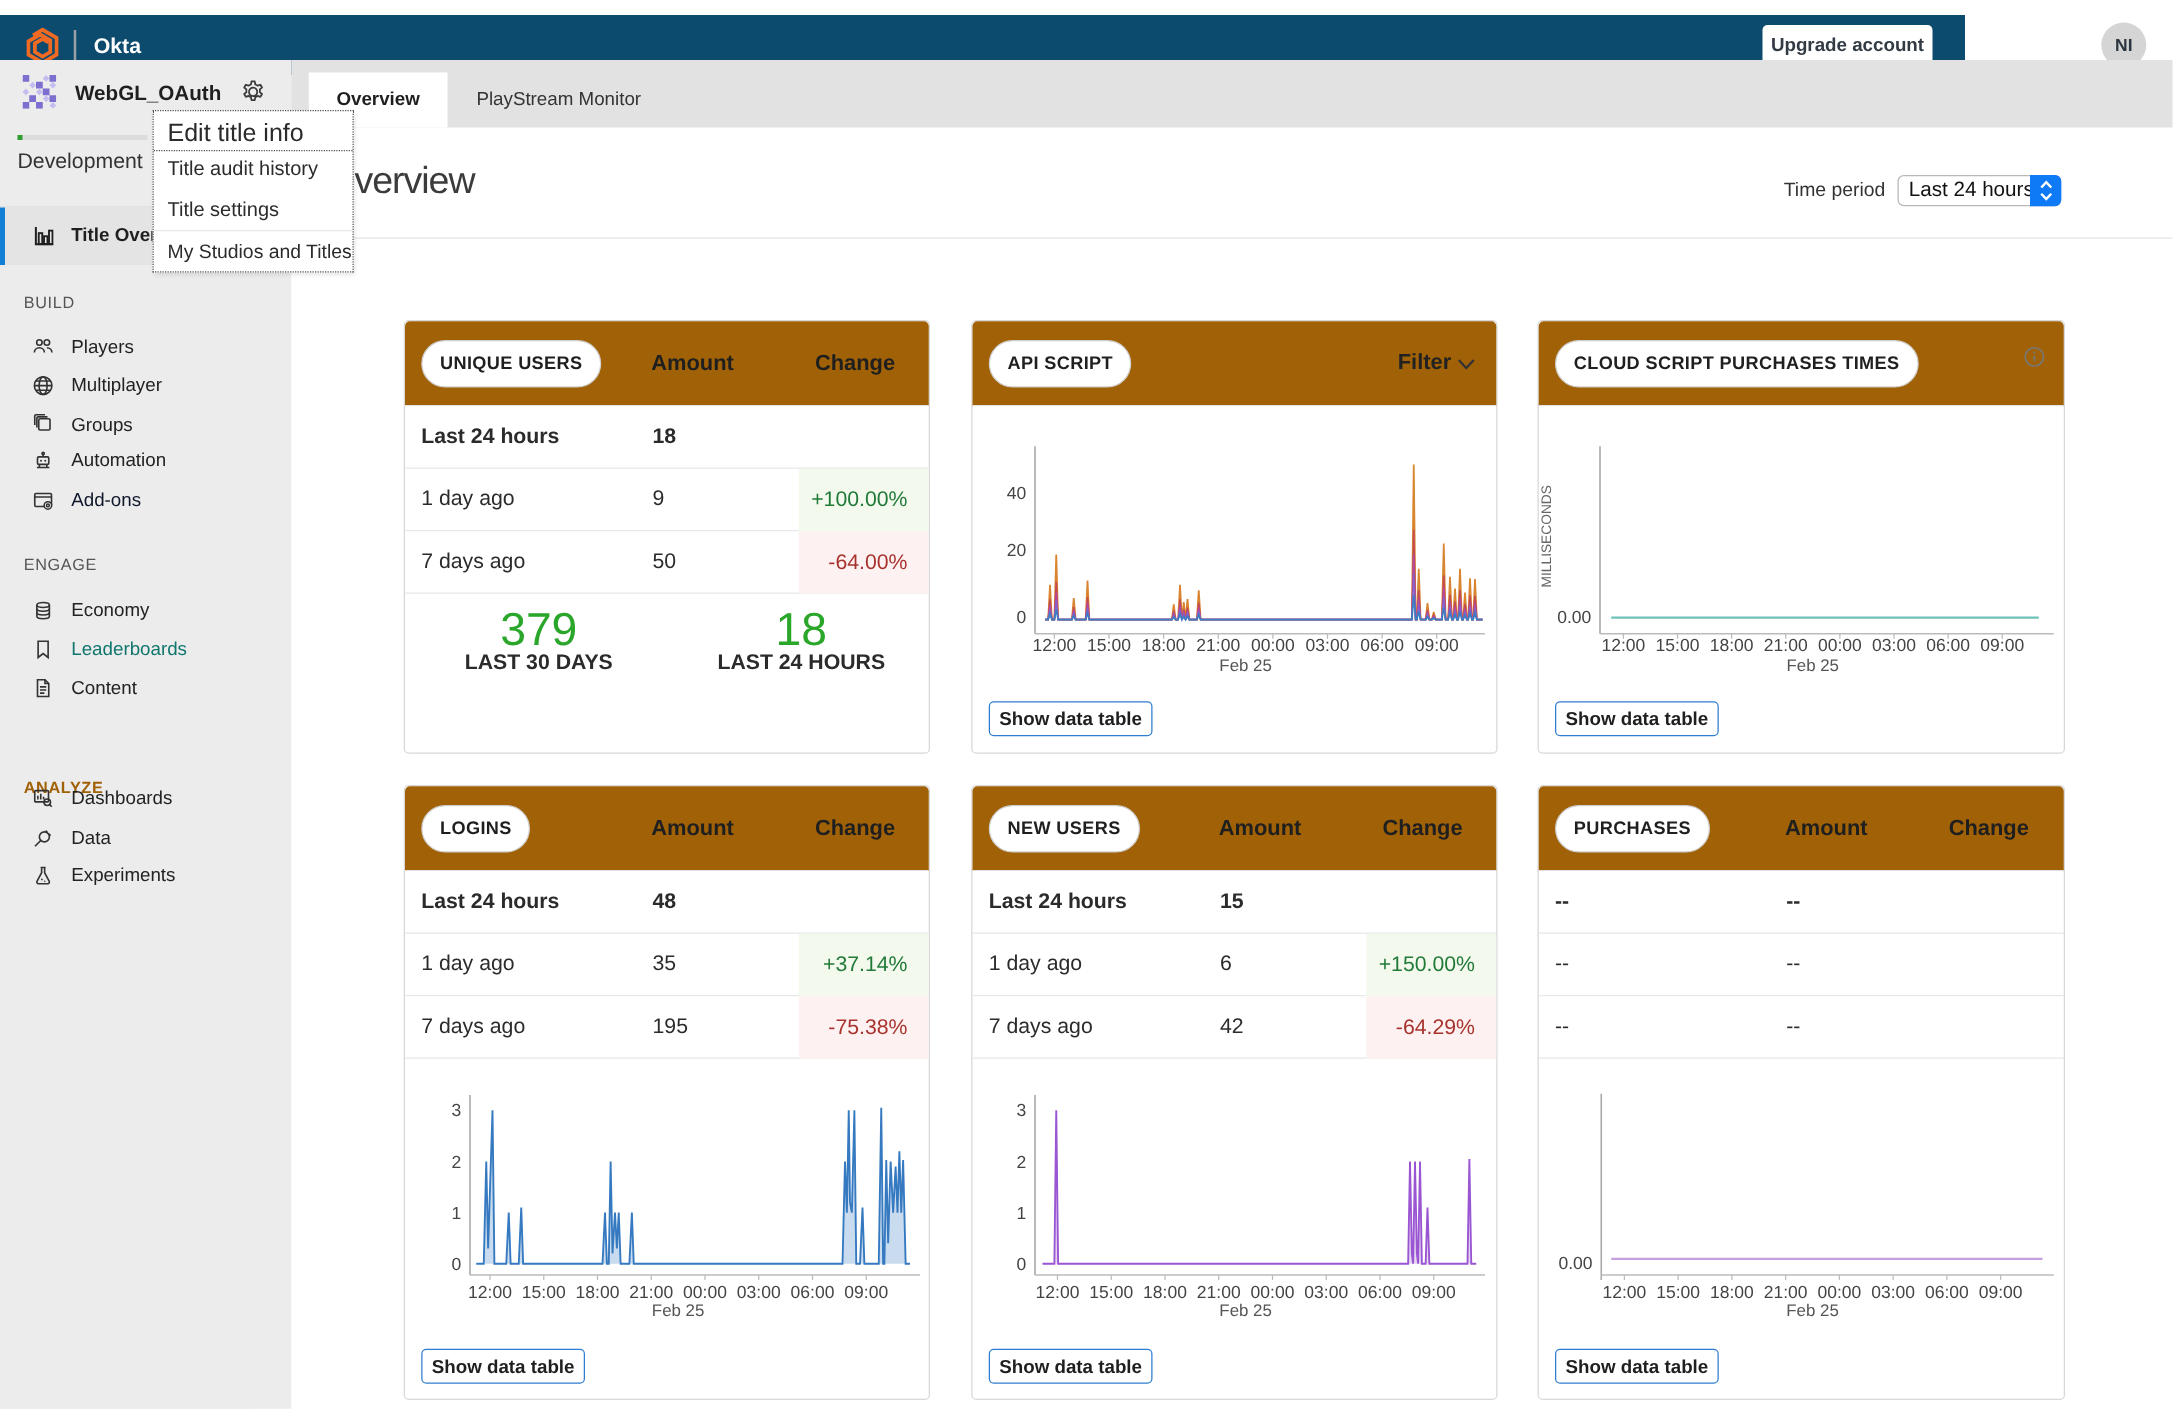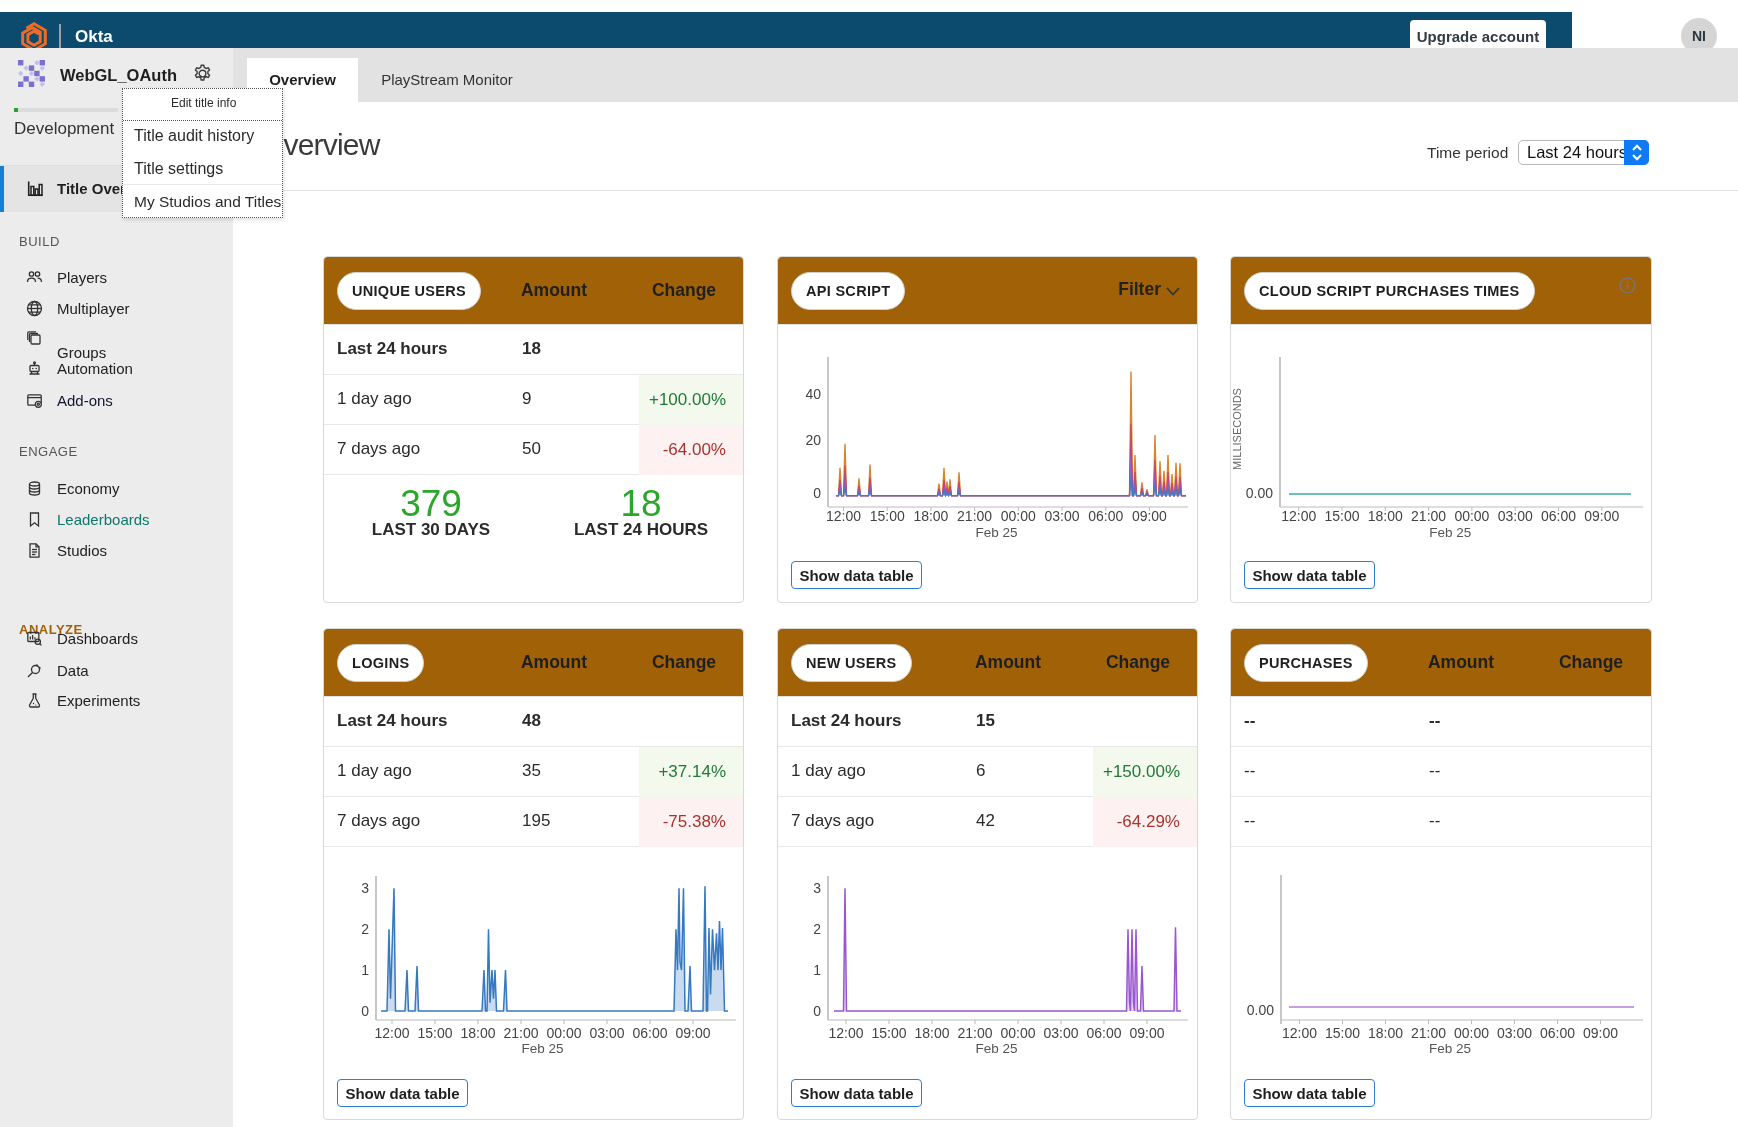--- a/index.html
+++ b/index.html
@@ -89,21 +89,21 @@
         <ellipse cx="8.5" cy="8.5" rx="3.2" ry="7" fill="none" stroke="#333" stroke-width="1.3"></ellipse>
         <line x1="1.5" y1="8.5" x2="15.5" y2="8.5" fill="none" stroke="#333" stroke-width="1.3"></line>
         <path d="M2.5 4.8h12M2.5 12.2h12" fill="none" stroke="#333" stroke-width="1.3"></path>
       </svg></div>
     <div style="position:absolute;left:57px;top:252px;font-size:15px;color:#222;">Multiplayer</div>
     <div style="position:absolute;left:26px;top:282px;width:17px;height:17px;"><svg width="17" height="17" viewBox="0 0 17 17">
         <rect x="5" y="5" width="9" height="9" rx="1" fill="none" stroke="#333" stroke-width="1.3"></rect>
         <path d="M3.5 12V4.5c0-.6.4-1 1-1H12" fill="none" stroke="#333" stroke-width="1.3"></path>
         <path d="M1.8 10V2.8c0-.6.4-1 1-1H10" fill="none" stroke="#333" stroke-width="1.3"></path>
       </svg></div>
-    <div style="position:absolute;left:57px;top:296px;font-size:15px;color:#222;">Groups</div>
+    <div style="position:absolute;left:57px;top:284px;font-size:15px;color:#222;">Groups</div>
     <div style="position:absolute;left:26px;top:312px;width:17px;height:17px;"><svg width="17" height="17" viewBox="0 0 17 17">
         <rect x="4" y="5.5" width="9" height="6" rx="1" fill="none" stroke="#333" stroke-width="1.3"></rect>
         <circle cx="6.8" cy="8.5" r="0.8" fill="#333"></circle>
         <circle cx="10.2" cy="8.5" r="0.8" fill="#333"></circle>
         <line x1="8.5" y1="5.5" x2="8.5" y2="3.5" fill="none" stroke="#333" stroke-width="1.3"></line>
         <circle cx="8.5" cy="2.8" r="0.9" fill="none" stroke="#333" stroke-width="1.3"></circle>
         <path d="M5.5 11.5v2.5M11.5 11.5v2.5M3.5 14h10" fill="none" stroke="#333" stroke-width="1.3"></path>
       </svg></div>
     <div style="position:absolute;left:57px;top:312px;font-size:15px;color:#222;">Automation</div>
     <div style="position:absolute;left:26px;top:344px;width:17px;height:17px;"><svg width="17" height="17" viewBox="0 0 17 17">
@@ -125,21 +125,21 @@
         <path d="M4.5 2h8v13l-4-3.2-4 3.2z" fill="none" stroke="#333" stroke-width="1.3"></path>
       </svg></div>
     <div style="position:absolute;left:57px;top:463px;font-size:15px;color:#0f766e;">Leaderboards</div>
     <div style="position:absolute;left:26px;top:494px;width:17px;height:17px;"><svg width="17" height="17" viewBox="0 0 17 17">
         <path d="M4 1.8h6l3 3v10.4H4z" fill="none" stroke="#333" stroke-width="1.3"></path>
         <path d="M10 1.8v3h3" fill="none" stroke="#333" stroke-width="1.3"></path>
         <line x1="6" y1="7.5" x2="11" y2="7.5" fill="none" stroke="#333" stroke-width="1.3"></line>
         <line x1="6" y1="10" x2="11" y2="10" fill="none" stroke="#333" stroke-width="1.3"></line>
         <line x1="6" y1="12.5" x2="9.5" y2="12.5" fill="none" stroke="#333" stroke-width="1.3"></line>
       </svg></div>
-    <div style="position:absolute;left:57px;top:494px;font-size:15px;color:#222;">Studios</div>
+    <div style="position:absolute;left:57px;top:494px;font-size:15px;color:#222;">Content</div>
     <div style="position:absolute;left:19px;top:574px;font-size:13px;color:#a16207;letter-spacing:0.5px;font-weight:bold;">ANALYZE</div>
     <div style="position:absolute;left:26px;top:582px;width:17px;height:17px;"><svg width="17" height="17" viewBox="0 0 17 17">
         <rect x="1.8" y="2.5" width="11" height="9" rx="0.8" fill="none" stroke="#333" stroke-width="1.3"></rect>
         <line x1="4.3" y1="9.5" x2="4.3" y2="6.5" fill="none" stroke="#333" stroke-width="1.3"></line>
         <line x1="6.6" y1="9.5" x2="6.6" y2="5" fill="none" stroke="#333" stroke-width="1.3"></line>
         <line x1="8.9" y1="9.5" x2="8.9" y2="7.3" fill="none" stroke="#333" stroke-width="1.3"></line>
         <circle cx="11.8" cy="11.8" r="2.6" fill="none" stroke="#333" stroke-width="1.3"></circle>
         <line x1="13.7" y1="13.7" x2="15.4" y2="15.4" fill="none" stroke="#333" stroke-width="1.3"></line>
       </svg></div>
     <div style="position:absolute;left:57px;top:582px;font-size:15px;color:#222;">Dashboards</div>
@@ -410,19 +410,19 @@
       <text x="326.5" y="409" text-anchor="middle" font-size="14" fill="#444">06:00</text>
       <line x1="369.5" y1="391" x2="369.5" y2="395" stroke="#bbb" stroke-width="1"></line>
       <text x="369.5" y="409" text-anchor="middle" font-size="14" fill="#444">09:00</text>
       <text x="219.0" y="424" text-anchor="middle" font-size="13.5" fill="#555">Feb 25</text>
 <line x1="58" y1="378" x2="403" y2="378" stroke="#c79fe0" stroke-width="1.8"></line>
 </svg>
 <button class="sdt" style="left:13px;top:450px;">Show data table</button>
 </div>
 
 <div style="position:absolute;left:122px;top:88px;width:161px;height:130px;background:#fff;border:1px dotted #555;box-shadow:1px 2px 4px rgba(0,0,0,0.12);z-index:50;">
- <div style="position:absolute;left:11px;top:7px;font-size:12px;color:#2b2b2b;white-space:nowrap;margin-left:37px;">Edit title info</div>
+ <div style="position:absolute;left:11px;top:7px;font-size:20px;color:#2b2b2b;white-space:nowrap;">Edit title info</div>
  <div style="position:absolute;left:0;top:31px;width:159px;border-top:1px dotted #555;"></div>
  <div style="position:absolute;left:11px;top:38px;font-size:16px;color:#2b2b2b;white-space:nowrap;">Title audit history</div>
  <div style="position:absolute;left:11px;top:71px;font-size:16px;color:#2b2b2b;white-space:nowrap;">Title settings</div>
  <div style="position:absolute;left:0;top:95px;width:159px;border-top:1px solid #e8e8e8;"></div>
  <div style="position:absolute;left:11px;top:104px;font-size:15.5px;color:#2b2b2b;white-space:nowrap;">My Studios and Titles</div>
 </div>
 
 </body></html>

